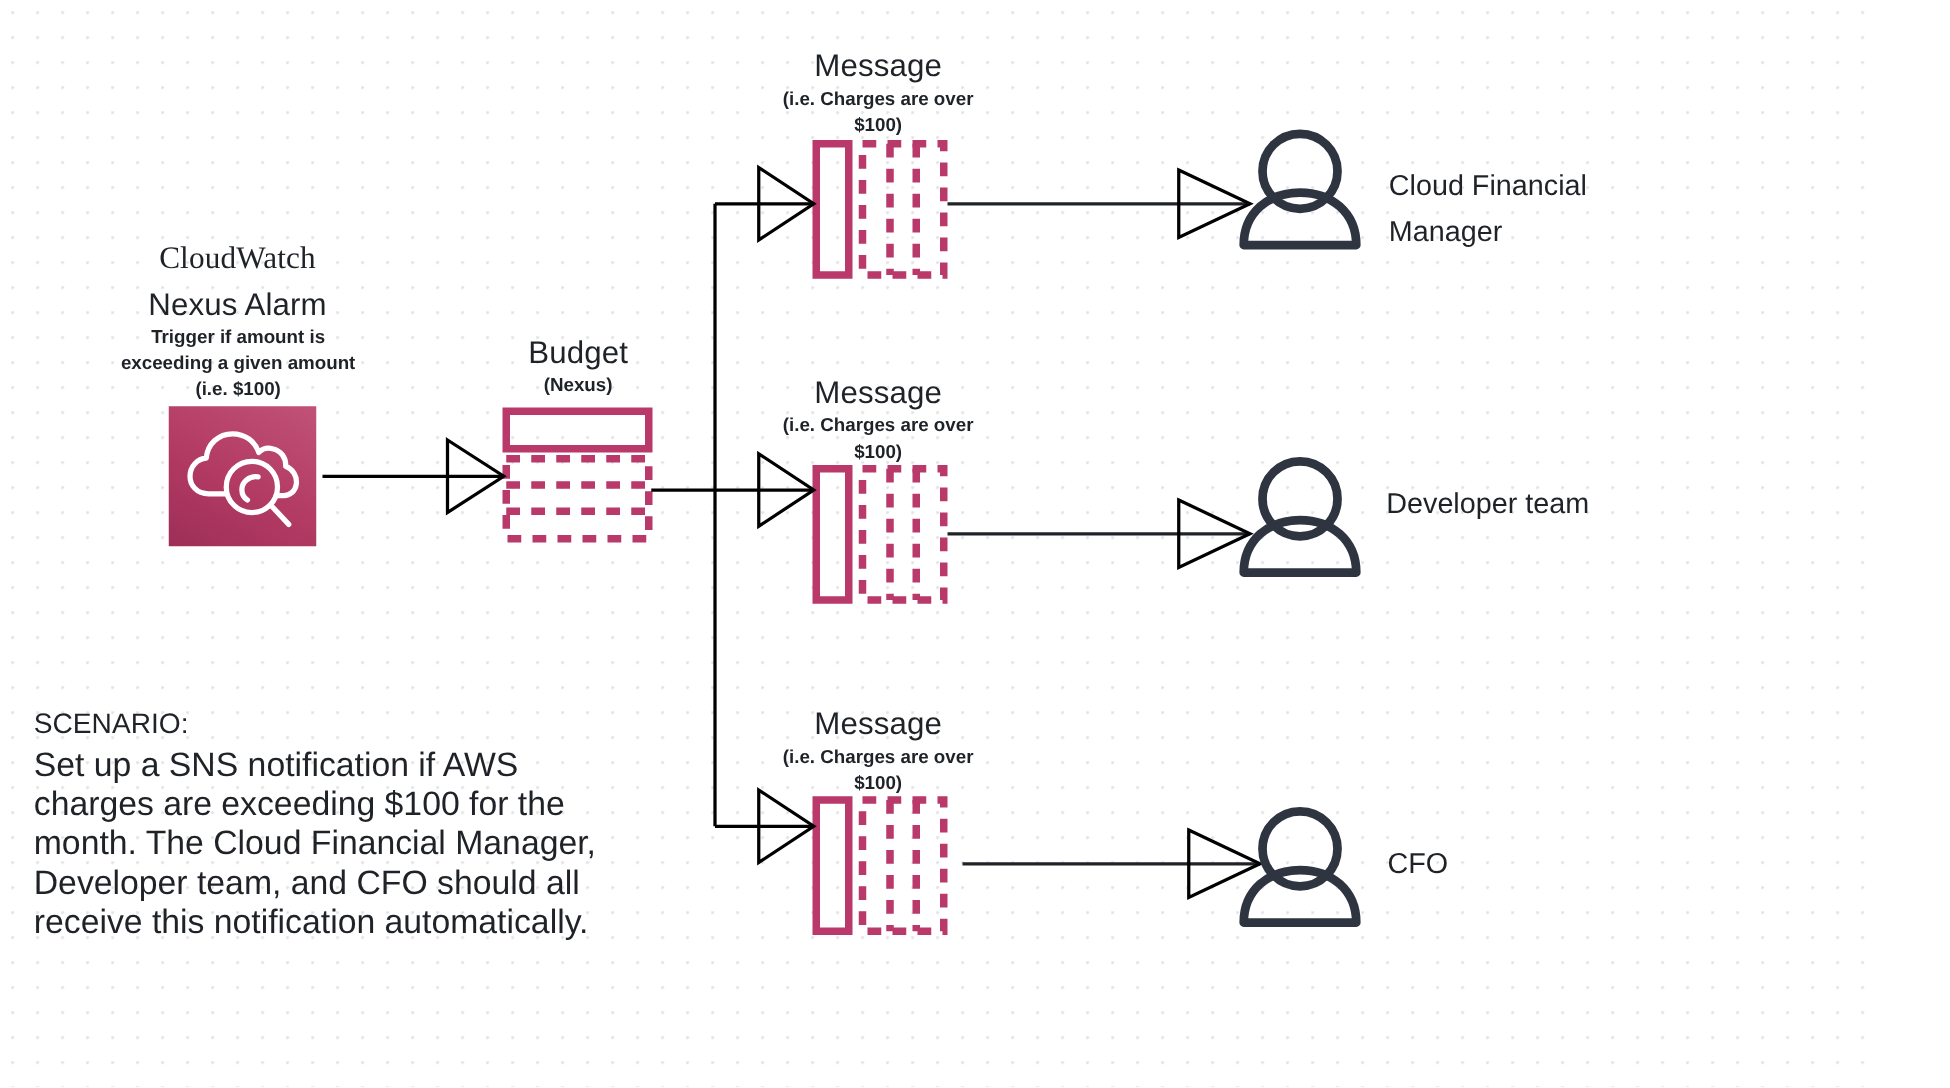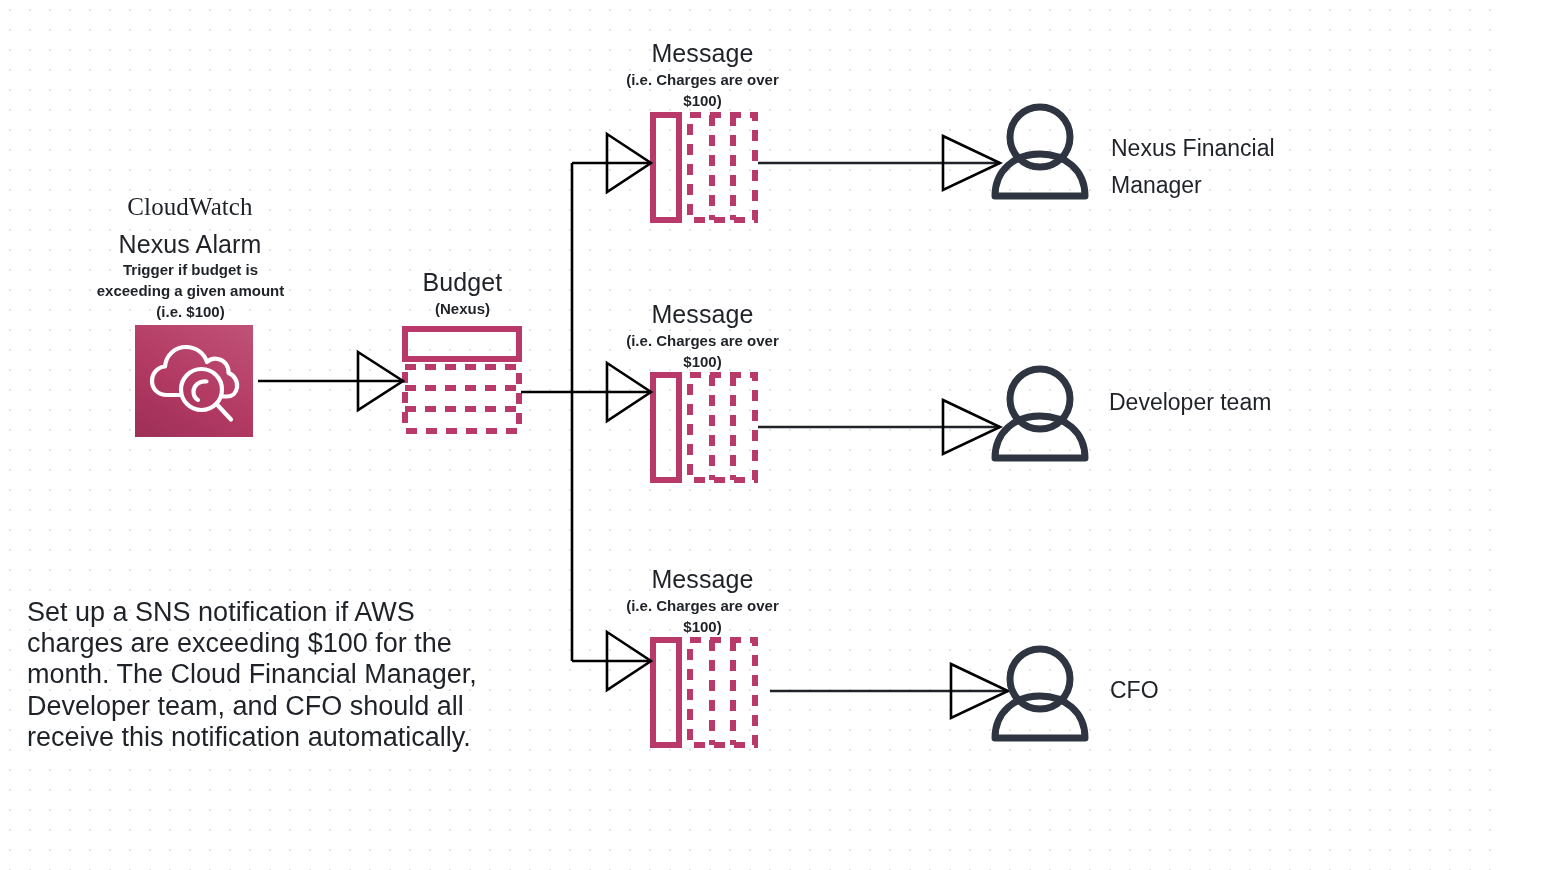--- a/index.html
+++ b/index.html
@@ -79,21 +79,21 @@
 </style>
 </head>
 <body>
 
 <div id="canvas">
 
   <div id="grid"></div>
 
   <div class="lbl title-lg" style="left:90px; top:193px; width:200px;font-family:Liberation Serif, serif;">CloudWatch</div>
   <div class="lbl title-lg" style="left:90px; top:230px; width:200px;">Nexus Alarm</div>
-  <div class="lbl title-sub" style="left:88px; top:259px; width:205px;">Trigger if budget is</div>
+  <div class="lbl title-sub" style="left:88px; top:259px; width:205px;">Trigger if amount is</div>
   <div class="lbl title-sub" style="left:88px; top:280px; width:205px;">exceeding a given amount</div>
   <div class="lbl title-sub" style="left:88px; top:301px; width:205px;">(i.e. $100)</div>
 
   <div class="cw-box">
     <svg width="118" height="112" viewBox="0 0 118 112">
       <g fill="none" stroke="#ffffff" stroke-width="4.2" stroke-linecap="round" stroke-linejoin="round">
 
         <path d="M32 70 L46 70
                  M32 70 C22 70 17 63 17 56
                  C17 48 23 42 30 41.5
@@ -123,21 +123,21 @@
   <div class="lbl title-sub" style="left:600px; top:90px; width:205px;">$100)</div>
 
   <div class="lbl title-lg" style="left:605px; top:300px; width:195px;">Message</div>
   <div class="lbl title-sub" style="left:600px; top:330px; width:205px;">(i.e. Charges are over</div>
   <div class="lbl title-sub" style="left:600px; top:351px; width:205px;">$100)</div>
 
   <div class="lbl title-lg" style="left:605px; top:565px; width:195px;">Message</div>
   <div class="lbl title-sub" style="left:600px; top:595px; width:205px;">(i.e. Charges are over</div>
   <div class="lbl title-sub" style="left:600px; top:616px; width:205px;">$100)</div>
 
-  <div class="lbl name-lg" style="left:1111px; top:130px; width:260px;">Nexus Financial
+  <div class="lbl name-lg" style="left:1111px; top:130px; width:260px;">Cloud Financial
 Manager</div>
   <div class="lbl name-lg" style="left:1109px; top:384px; width:260px;">Developer team</div>
   <div class="lbl name-lg" style="left:1110px; top:672px; width:260px;">CFO</div>
 
   <div class="scenario" style="top: 597px;">Set up a SNS notification if AWS
 charges are exceeding $100 for the
 month. The Cloud Financial Manager,
 Developer team, and CFO should all
 receive this notification automatically.</div>
 
@@ -211,14 +211,15 @@
       <circle cx="1040" cy="399" r="30" fill="none" stroke="#2e3440" stroke-width="7"></circle>
       <path d="M995 458 C995 432 1015 416 1040 416 C1065 416 1085 432 1085 458 L1085 458 L995 458 Z" fill="none" stroke="#2e3440" stroke-width="7" stroke-linejoin="round"></path>
     </g>
     <g>
       <circle cx="1040" cy="679" r="30" fill="none" stroke="#2e3440" stroke-width="7"></circle>
       <path d="M995 738 C995 712 1015 696 1040 696 C1065 696 1085 712 1085 738 L1085 738 L995 738 Z" fill="none" stroke="#2e3440" stroke-width="7" stroke-linejoin="round"></path>
     </g>
 
   </svg>
 
+  <div class="lbl" style="left:27px; top:566px; width:300px; text-align:left; font-size:22.5px; color:#1f2328;">SCENARIO:</div>
 
 </div>
 
 </body></html>

